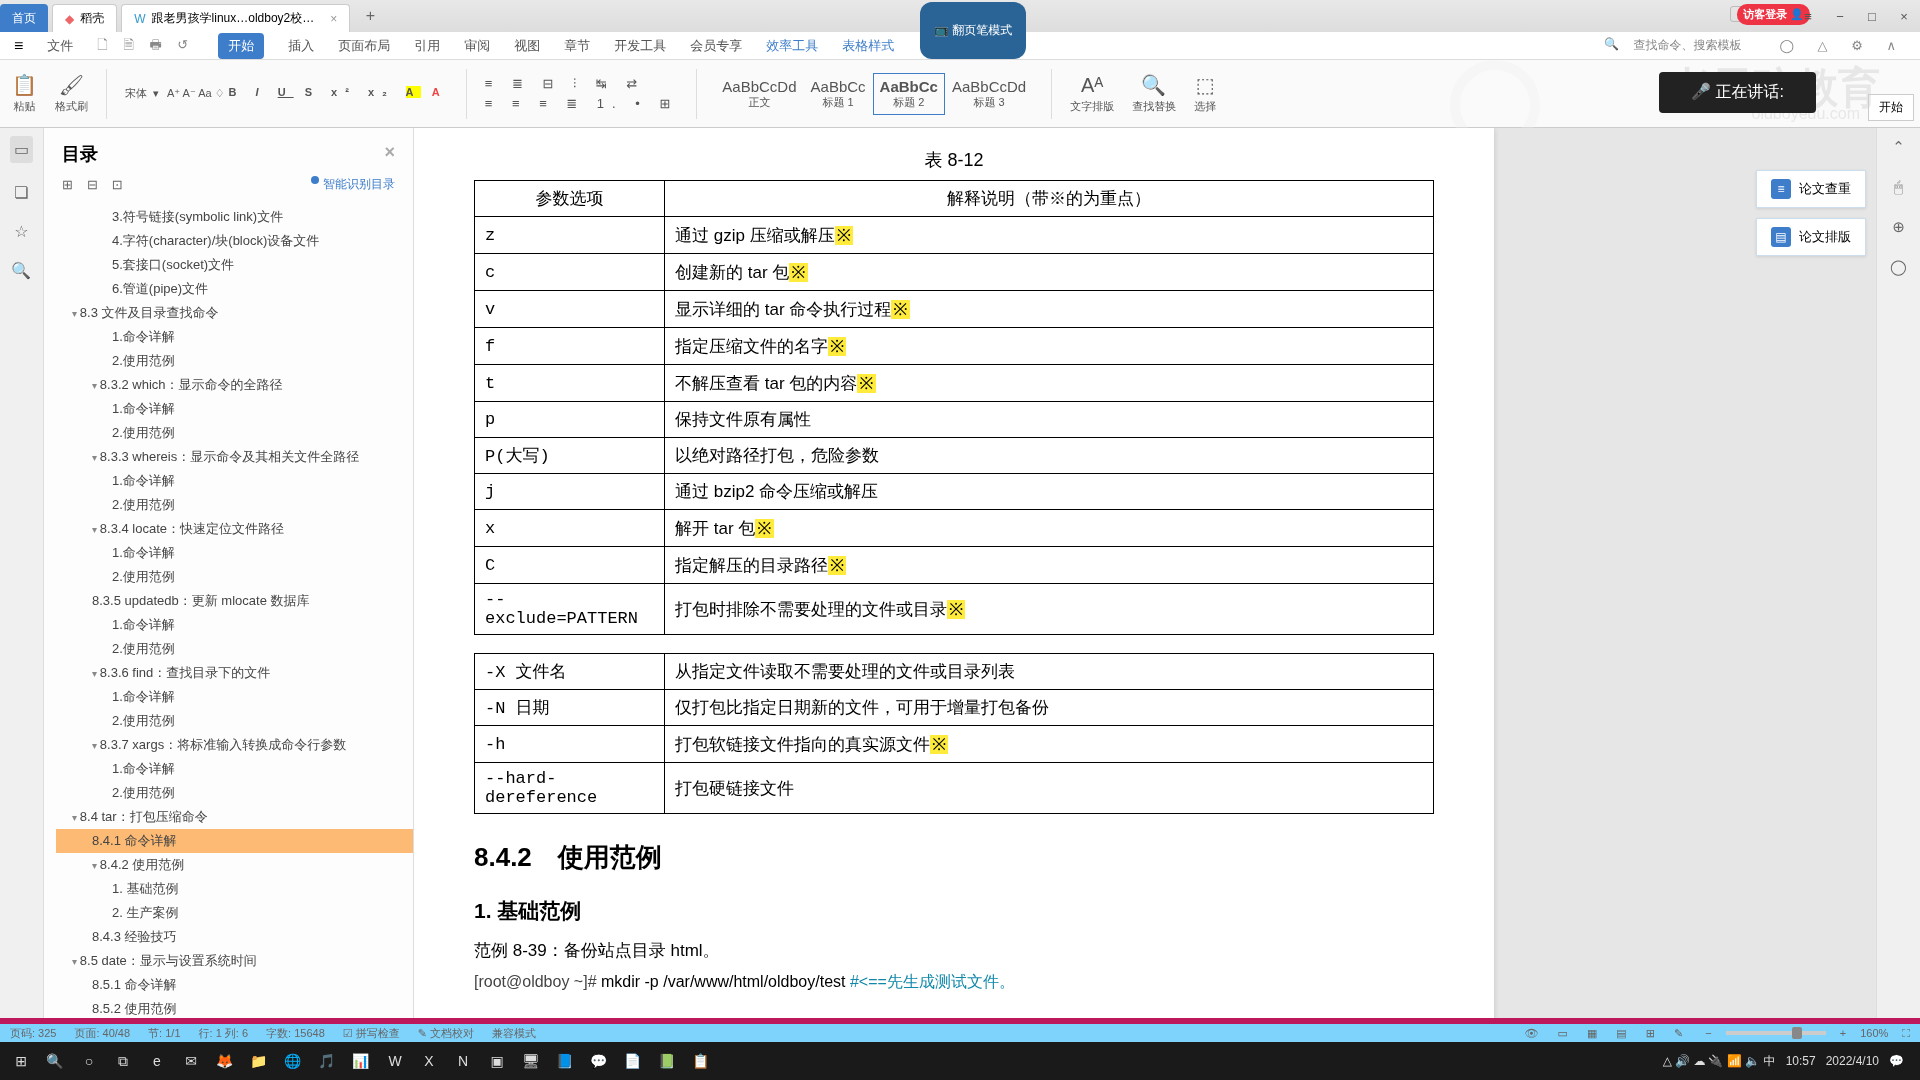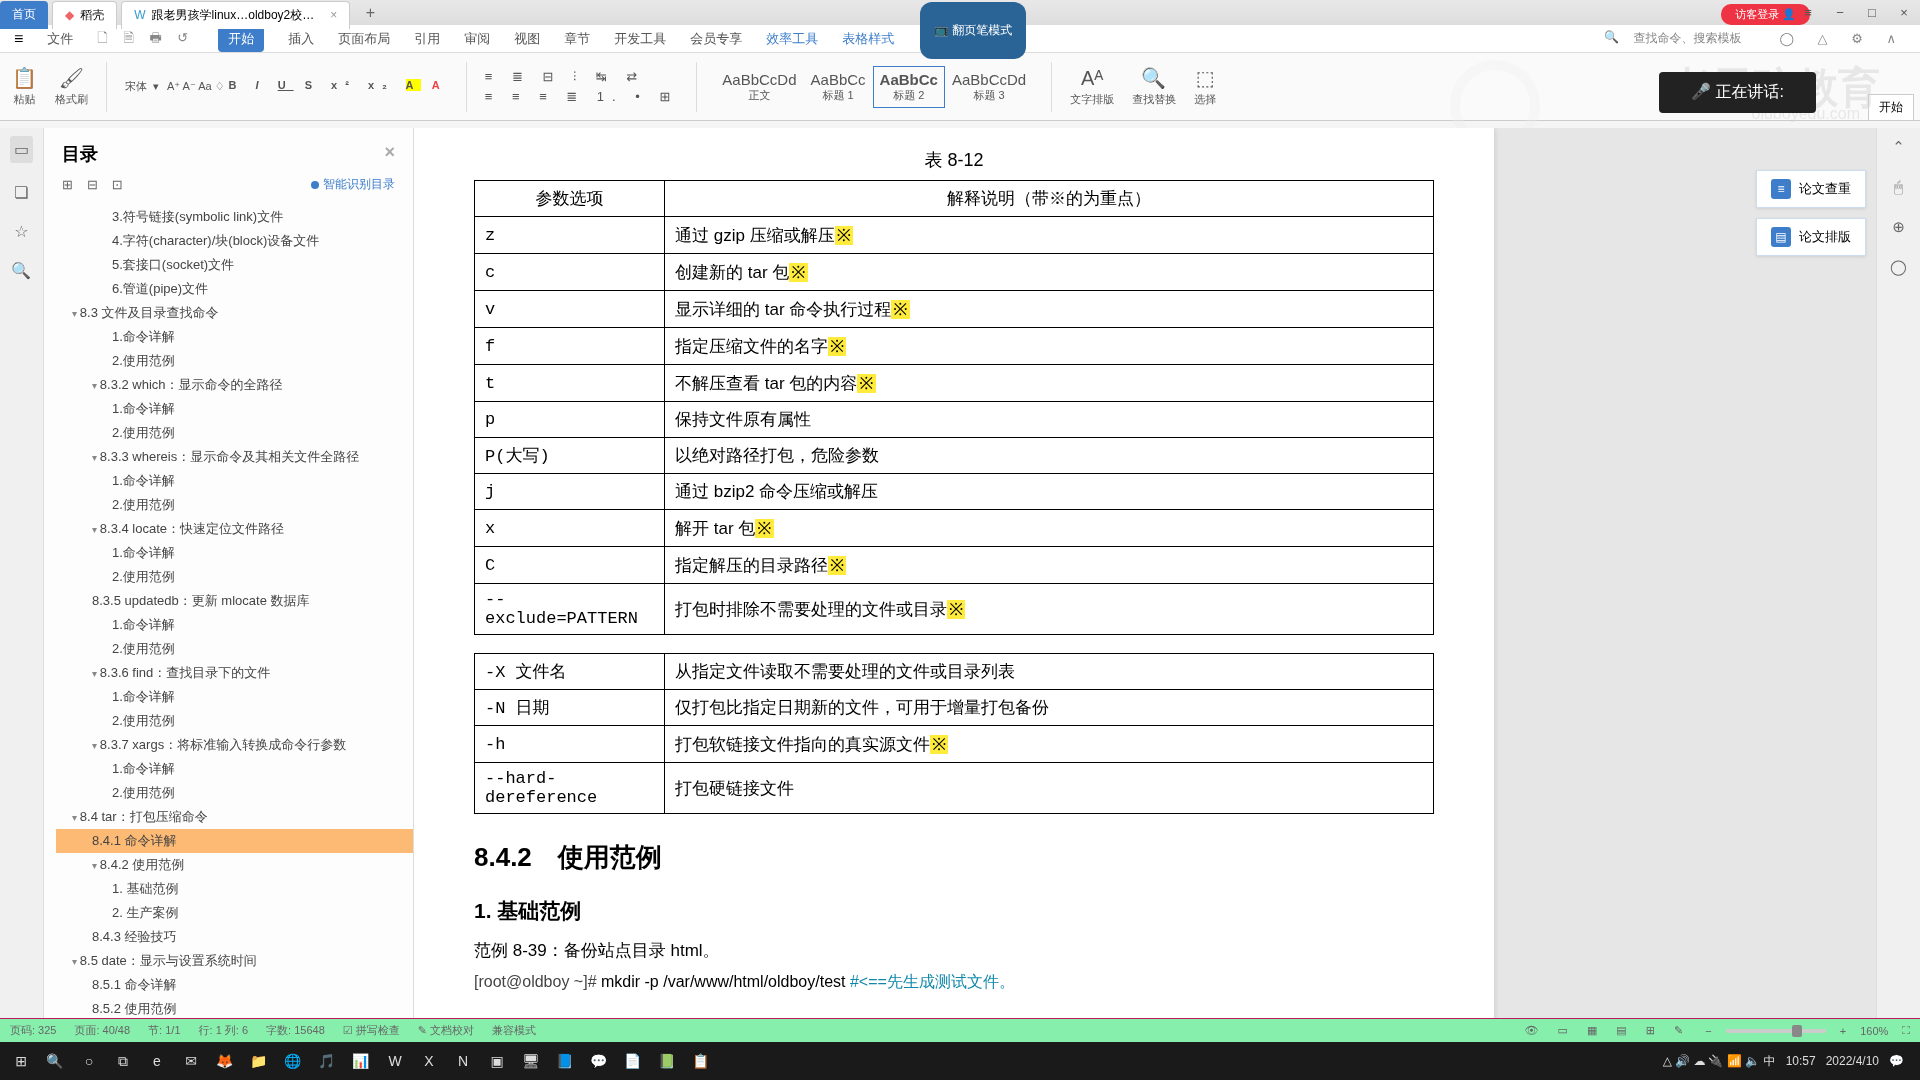--- a/index.html
+++ b/index.html
@@ -1,27 +1,27 @@
 <!DOCTYPE html>
 <html><head>
 <meta charset="utf-8">
 <style>
 * { margin: 0; padding: 0; box-sizing: border-box; font-family: "Microsoft YaHei", sans-serif; }
 body { width: 1920px; height: 1080px; overflow: hidden; background: #f5f5f5; position: relative; }
 
 
-.titlebar { height: 25px; background: linear-gradient(#e8e8e8,#ddd); display: flex; align-items: center; position: relative; }
+.titlebar { height: 32px; background: linear-gradient(#e8e8e8,#ddd); display: flex; align-items: center; position: relative; }
 .tab { height: 28px; padding: 4px 12px; margin-top: 4px; display: flex; align-items: center; font-size: 12px; gap: 6px; }
 .tab.active { background: #3d7dca; color: #fff; border-radius: 4px 4px 0 0; }
 .tab.doc { background: #fff; border: 1px solid #ccc; border-bottom: none; border-radius: 4px 4px 0 0; margin-left: 4px; }
 .tab-add { width: 24px; text-align: center; font-size: 16px; color: #666; margin-left: 8px; cursor: pointer; }
 .tool-pill { position: absolute; left: 920px; top: 2px; background: #2a6496; color: #fff; padding: 20px 14px; border-radius: 12px; font-size: 12px; }
 .win-btns { position: absolute; right: 0; display: flex; }
 .win-btn { width: 32px; height: 28px; display: flex; align-items: center; justify-content: center; font-size: 13px; color: #555; }
-.login-pill { position: absolute; right: 110px; top: 4px; background: #e34; color: #fff; padding: 3px 14px; border-radius: 10px; font-size: 11px; }
+.login-pill { position: absolute; right: 110px; top: 4px; background: #e34; color: #fff; padding: 3px 6px; border-radius: 10px; font-size: 11px; font-weight: bold; }
 .badge1 { position: absolute; right: 170px; top: 6px; border: 1px solid #bbb; padding: 1px 6px; font-size: 11px; border-radius: 3px; color: #666; }
 
 
 .menubar { height: 28px; background: #fff; display: flex; align-items: center; padding: 0 14px; gap: 24px; font-size: 13px; border-bottom: 1px solid #ddd; }
 .menubar .hamb { font-size: 16px; }
 .menubar .m { color: #555; cursor: pointer; }
 .menubar .m.active { color: #fff; background: #3d7dca; padding: 4px 10px; border-radius: 4px; }
 .menubar .m.blue { color: #3d7dca; }
 .menubar .search { margin-left: auto; display: flex; gap: 14px; font-size: 12px; color: #888; }
 
@@ -44,21 +44,21 @@
 
 
 .workspace { position: absolute; top: 128px; bottom: 38px; left: 0; right: 0; display: flex; }
 .leftrail { width: 44px; background: #f0f0f0; border-right: 1px solid #ddd; display: flex; flex-direction: column; align-items: center; padding-top: 8px; gap: 20px; font-size: 16px; color: #666; }
 .leftrail .ic.active { background: #ddd; padding: 4px; border-radius: 3px; }
 
 
 .outline { width: 370px; background: #fdfdfd; border-right: 1px solid #ddd; display: flex; flex-direction: column; }
 .outline-hd { padding: 14px 18px 6px; font-size: 18px; font-weight: bold; display: flex; justify-content: space-between; }
 .outline-tools { padding: 4px 18px 8px; display: flex; gap: 14px; font-size: 13px; color: #666; align-items: center; }
-.outline-tools .smart { margin-left: auto; color: #3d7dca; font-size: 12px; display: flex; align-items: center; gap: 4px; }
+.outline-tools .smart { margin-left: auto; color: #3d7dca; font-size: 12px; display: flex; align-items: flex-start; gap: 4px; }
 .smart .dot { width: 8px; height: 8px; border-radius: 50%; background: #3d7dca; }
 .outline-tree { flex: 1; overflow-y: auto; padding: 4px 0 12px 12px; font-size: 13px; color: #444; }
 .tree-item { padding: 3px 4px 3px 0; white-space: nowrap; cursor: pointer; }
 .tree-item.sel { background: #fdba74; }
 .ind1 { padding-left: 16px; } .ind2 { padding-left: 36px; } .ind3 { padding-left: 56px; }
 .caret::before { content: "▾ "; color: #888; font-size: 10px; }
 
 
 .docwrap { flex: 1; background: #e6e6e6; overflow-y: auto; position: relative; display: flex; justify-content: flex-start; }
 .page { width: 1080px; background: #fff; margin: 0; padding: 20px 60px 40px; box-shadow: 0 0 6px rgba(0,0,0,.15); }
@@ -74,21 +74,21 @@
 .cmd { font-family: "Courier New", monospace; font-size: 16px; margin-top: 8px; }
 .cmd .p { color: #444; } .cmd .c { color: #18a; }
 
 
 .rightrail { width: 44px; background: #f0f0f0; border-left: 1px solid #ddd; display: flex; flex-direction: column; align-items: center; padding-top: 10px; gap: 22px; font-size: 15px; color: #666; }
 .rightcards { position: absolute; right: 54px; top: 170px; display: flex; flex-direction: column; gap: 10px; }
 .rcard { background: #fff; border: 1px solid #cde; padding: 8px 14px; font-size: 13px; display: flex; align-items: center; gap: 8px; box-shadow: 0 1px 3px rgba(0,0,0,.1); }
 .rcard .ric { width: 20px; height: 20px; background: #3d7dca; color: #fff; display: flex; align-items: center; justify-content: center; border-radius: 3px; font-size: 12px; }
 
 
-.status { position: absolute; bottom: 38px; left: 0; right: 0; height: 24px; background: #86efac; border-top: 1px solid #be185d; display: flex; align-items: center; padding: 0 10px; font-size: 11px; color: #666; gap: 18px; }
+.status { position: absolute; bottom: 38px; left: 0; right: 0; height: 24px; background: #7dd3fc; border-top: 6px solid #be185d; display: flex; align-items: center; padding: 0 10px; font-size: 11px; color: #666; gap: 18px; }
 .status .r { margin-left: auto; display: flex; gap: 14px; align-items: center; }
 
 
 .taskbar { position: absolute; bottom: 0; left: 0; right: 0; height: 38px; background: #1a1a1a; display: flex; align-items: center; padding: 0 6px; gap: 6px; }
 .taskbar .tbic { width: 30px; height: 30px; display: flex; align-items: center; justify-content: center; color: #ddd; font-size: 14px; border-radius: 2px; }
 .taskbar .tray { margin-left: auto; display: flex; align-items: center; gap: 10px; color: #ddd; font-size: 12px; padding-right: 10px; }
 </style>
 </head>
 <body>
 

